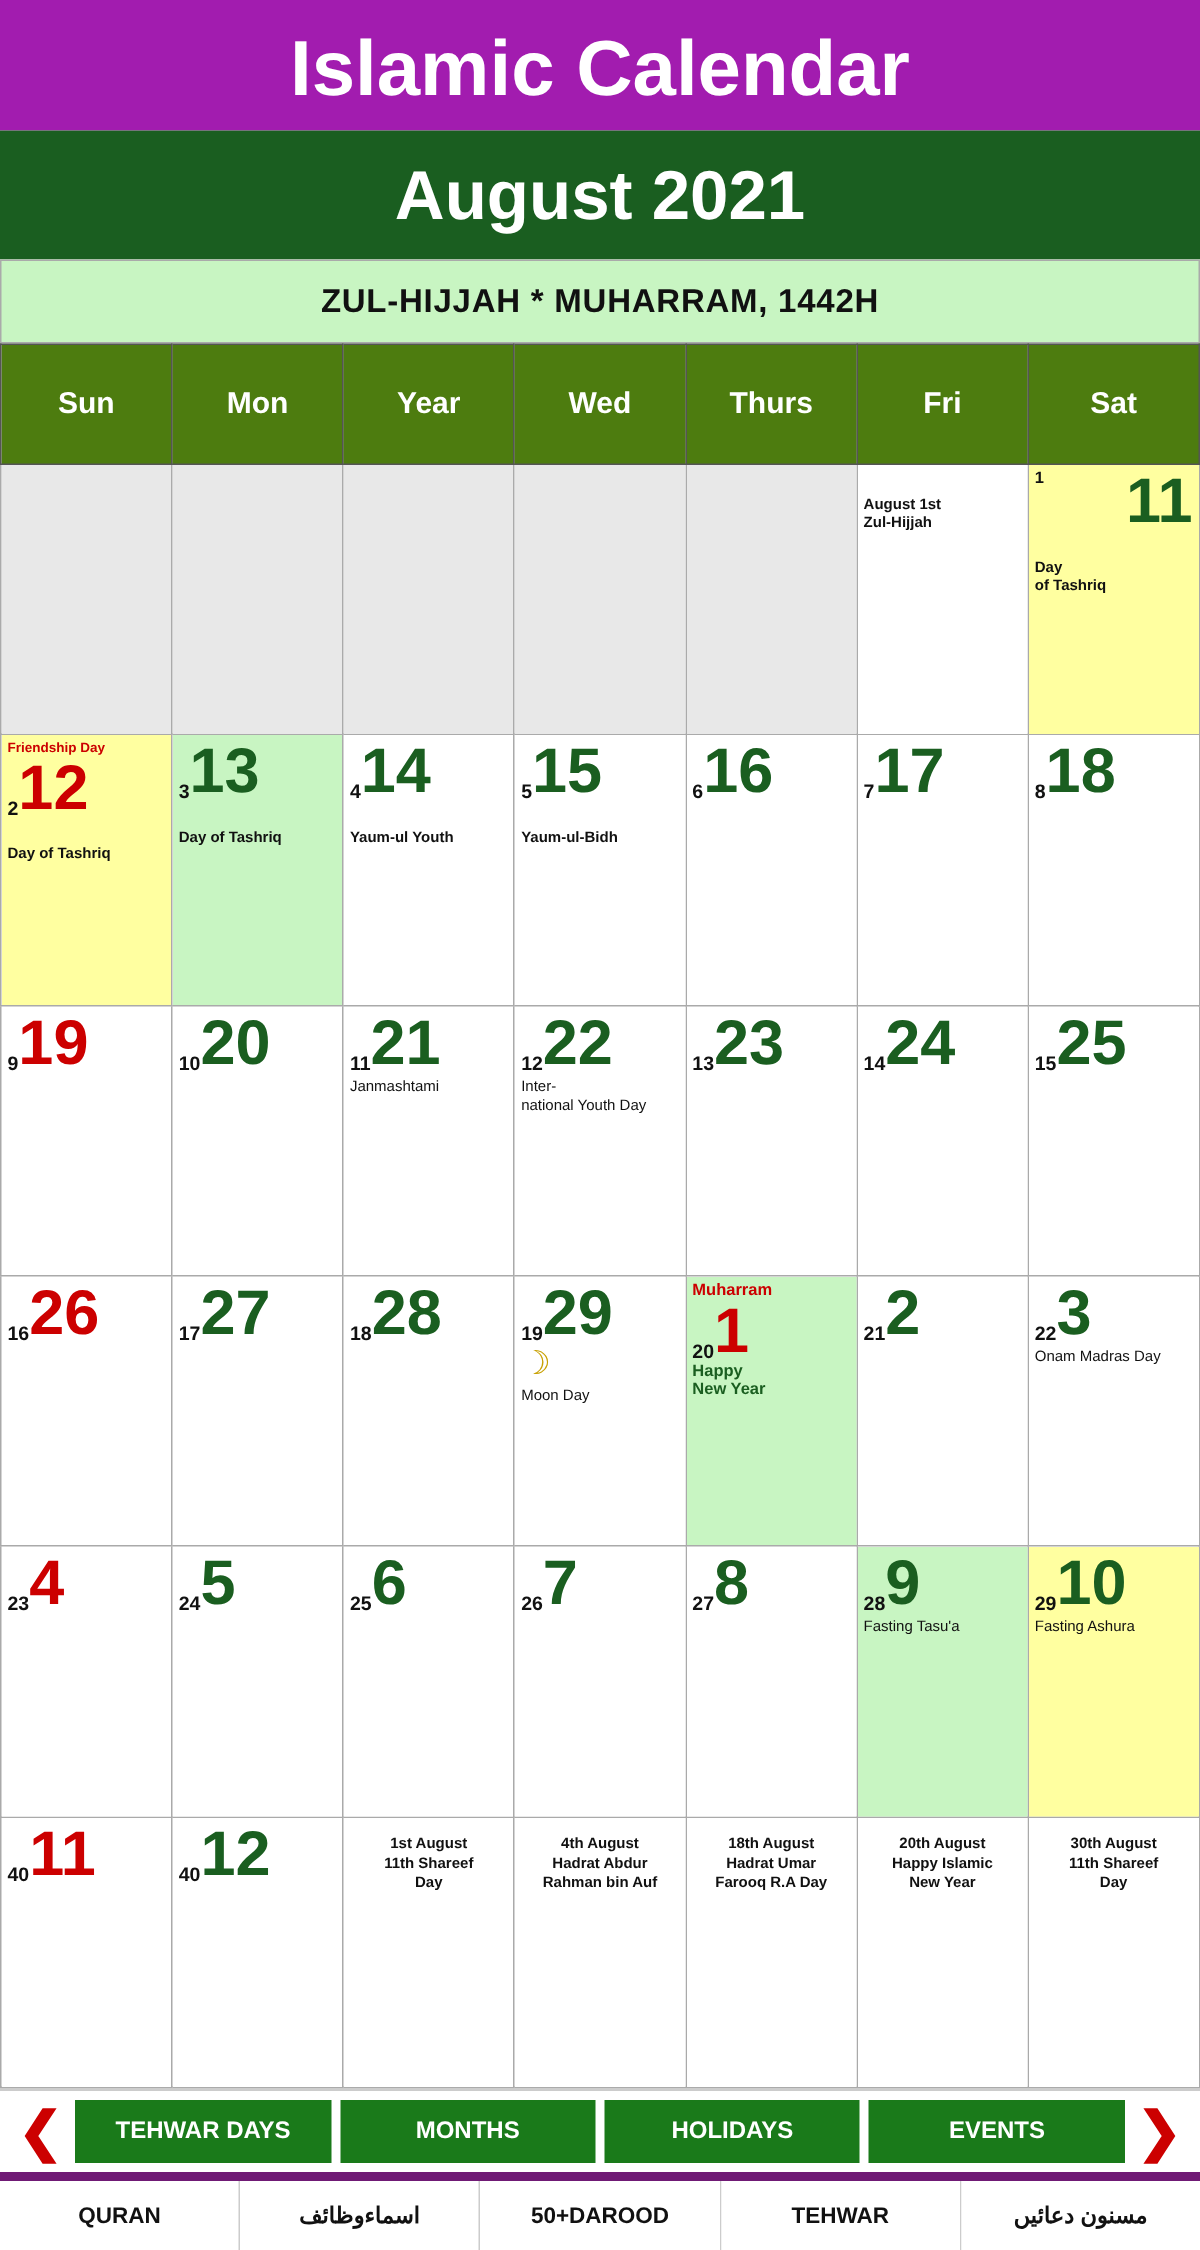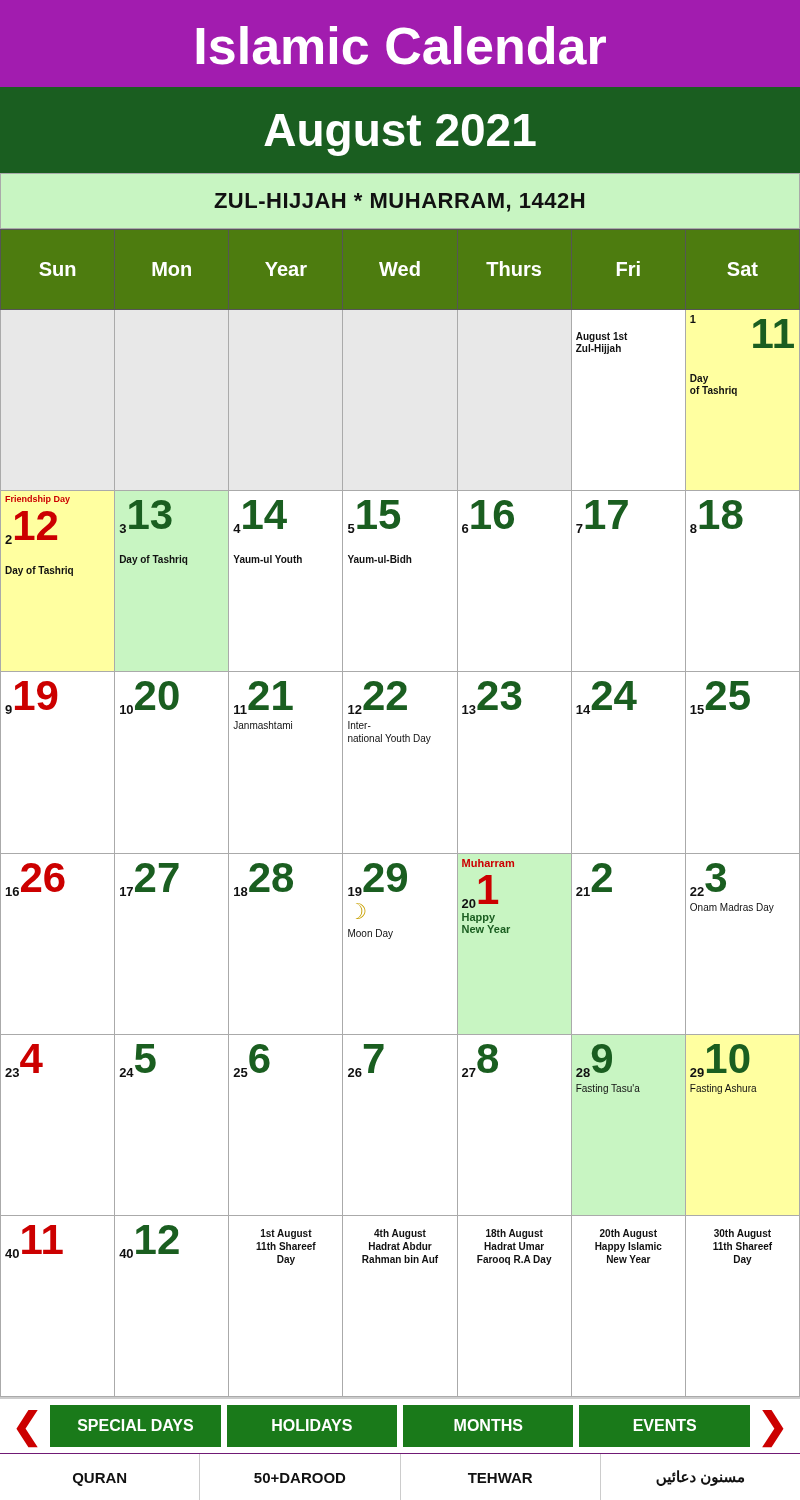--- a/index.html
+++ b/index.html
@@ -167,21 +167,21 @@
       font-size: 16px;
       font-weight: bold;
       padding: 12px 18px;
       border: none;
       cursor: pointer;
       flex: 1;
       text-align: center;
     }
     #nav-row2 {
       display: flex;
-      border-top: 1px solid #701a75;
+      border-top: 6px solid #701a75;
     }
     .bottom-btn {
       flex: 1;
       background: #fff;
       color: #111;
       font-size: 15px;
       font-weight: bold;
       padding: 14px 6px;
       border: none;
       border-right: 1px solid #ccc;
@@ -478,26 +478,27 @@
         <div class="cell-note" style="text-align:center;margin-top:8px;font-weight:bold;">30th August<br>11th Shareef<br>Day</div>
       </td>
     </tr>
   </tbody>
 </table>
 
 <div id="bottom-nav">
   <div id="nav-row1">
     <span class="nav-arrow">❮</span>
     <div class="nav-buttons">
-      <button class="nav-btn">SPECIAL DAYS</button>
+      <button class="nav-btn">TEHWAR DAYS</button>
+      <button class="nav-btn">MONTHS</button>
       <button class="nav-btn">HOLIDAYS</button>
-      <button class="nav-btn">MONTHS</button>
       <button class="nav-btn">EVENTS</button>
     </div>
     <span class="nav-arrow">❯</span>
   </div>
   <div id="nav-row2">
     <button class="bottom-btn">QURAN</button>
+    <button class="bottom-btn">اسماءوظائف</button>
     <button class="bottom-btn">50+DAROOD</button>
     <button class="bottom-btn">TEHWAR</button>
     <button class="bottom-btn">مسنون دعائیں</button>
   </div>
 </div>
 
 </body></html>

